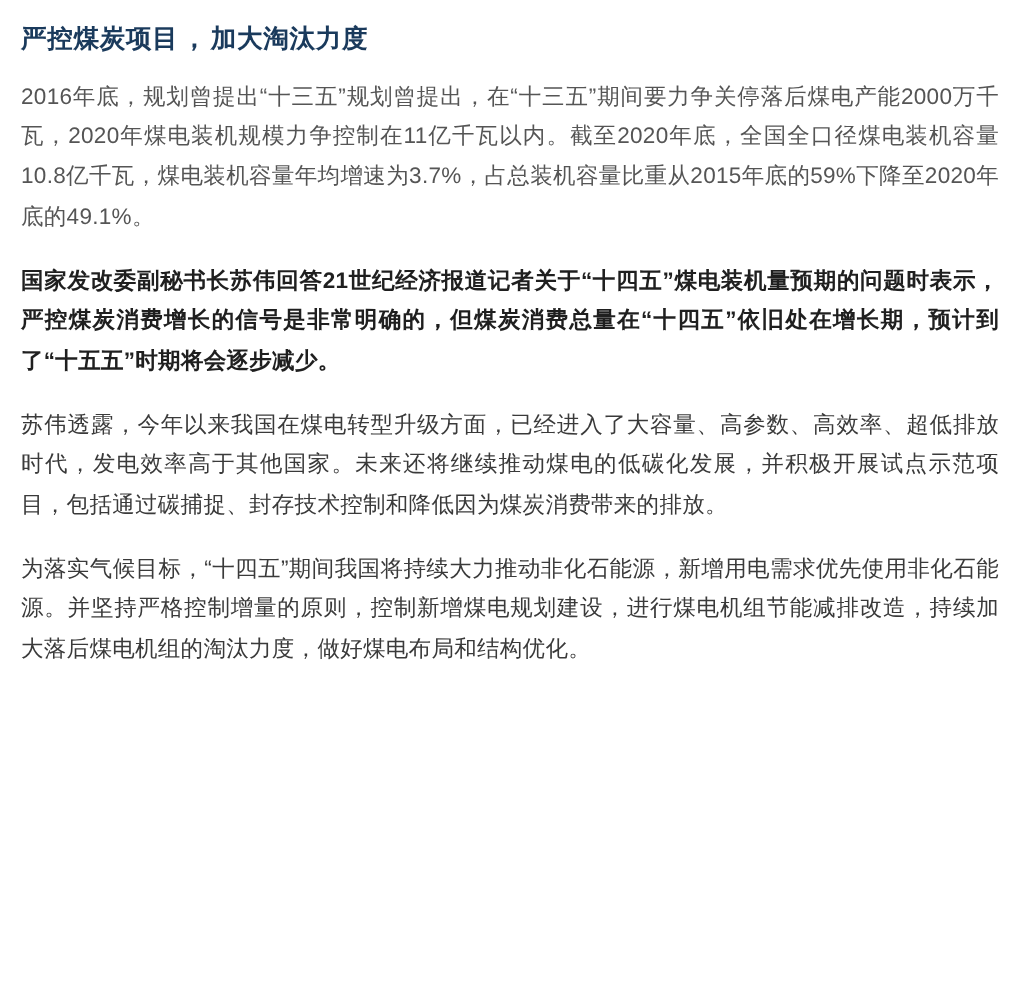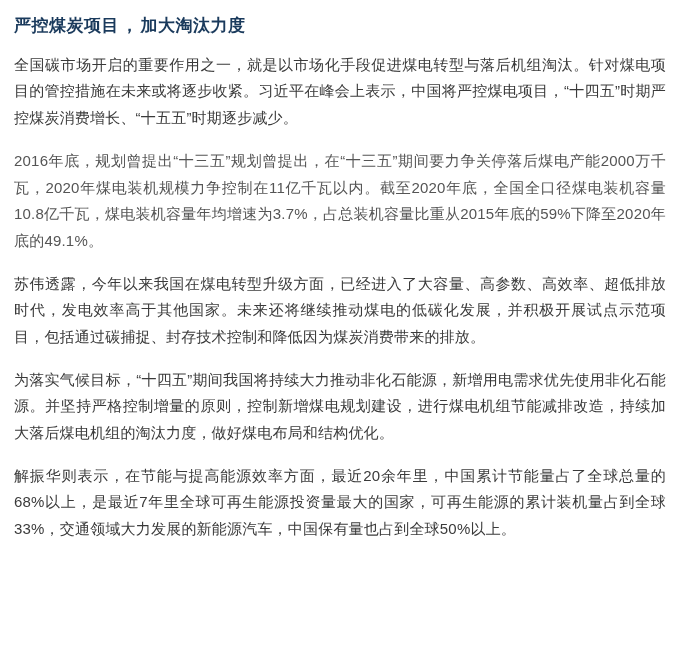--- a/index.html
+++ b/index.html
@@ -52,24 +52,23 @@
 </style>
 </head>
 <body>
 
 <div class="article">
 
   <h1 class="headline">
     <span>严控煤炭项目</span><span class="sep">，</span><span>加大淘汰力度</span>
   </h1>
 
-  <p class="para">全国碳市场开启的重要作用之一，就是以市场化手段促进煤电转型与落后机组淘汰。针对煤电项目的管控措施在未来或将逐步收紧。习近平在峰会上表示，中国将严控煤电项目，“十四五”时期严控煤炭消费增长、“十五五”时期逐步减少。</p>
 
   <p class="para muted">2016年底，规划曾提出“十三五”规划曾提出，在“十三五”期间要力争关停落后煤电产能2000万千瓦，2020年煤电装机规模力争控制在11亿千瓦以内。截至2020年底，全国全口径煤电装机容量10.8亿千瓦，煤电装机容量年均增速为3.7%，占总装机容量比重从2015年底的59%下降至2020年底的49.1%。</p>
 
+  <p class="para"><span class="bold">国家发改委副秘书长苏伟回答21世纪经济报道记者关于“十四五”煤电装机量预期的问题时表示，</span><span class="bold">严控煤炭消费增长的信号是非常明确的，但煤炭消费总量在“十四五”依旧处在增长期，预计到了“十五五”时期将会逐步减少。</span></p>
 
   <p class="para">苏伟透露，今年以来我国在煤电转型升级方面，已经进入了大容量、高参数、高效率、超低排放时代，发电效率高于其他国家。未来还将继续推动煤电的低碳化发展，并积极开展试点示范项目，包括通过碳捕捉、封存技术控制和降低因为煤炭消费带来的排放。</p>
 
   <p class="para">为落实气候目标，“十四五”期间我国将持续大力推动非化石能源，新增用电需求优先使用非化石能源。并坚持严格控制增量的原则，控制新增煤电规划建设，进行煤电机组节能减排改造，持续加大落后煤电机组的淘汰力度，做好煤电布局和结构优化。</p>
 
-  <p class="para last">解振华则表示，在节能与提高能源效率方面，最近20余年里，中国累计节能量占了全球总量的68%以上，是最近7年里全球可再生能源投资量最大的国家，可再生能源的累计装机量占到全球33%，交通领域大力发展的新能源汽车，中国保有量也占到全球50%以上。</p>
 
 </div>
 
 </body></html>

